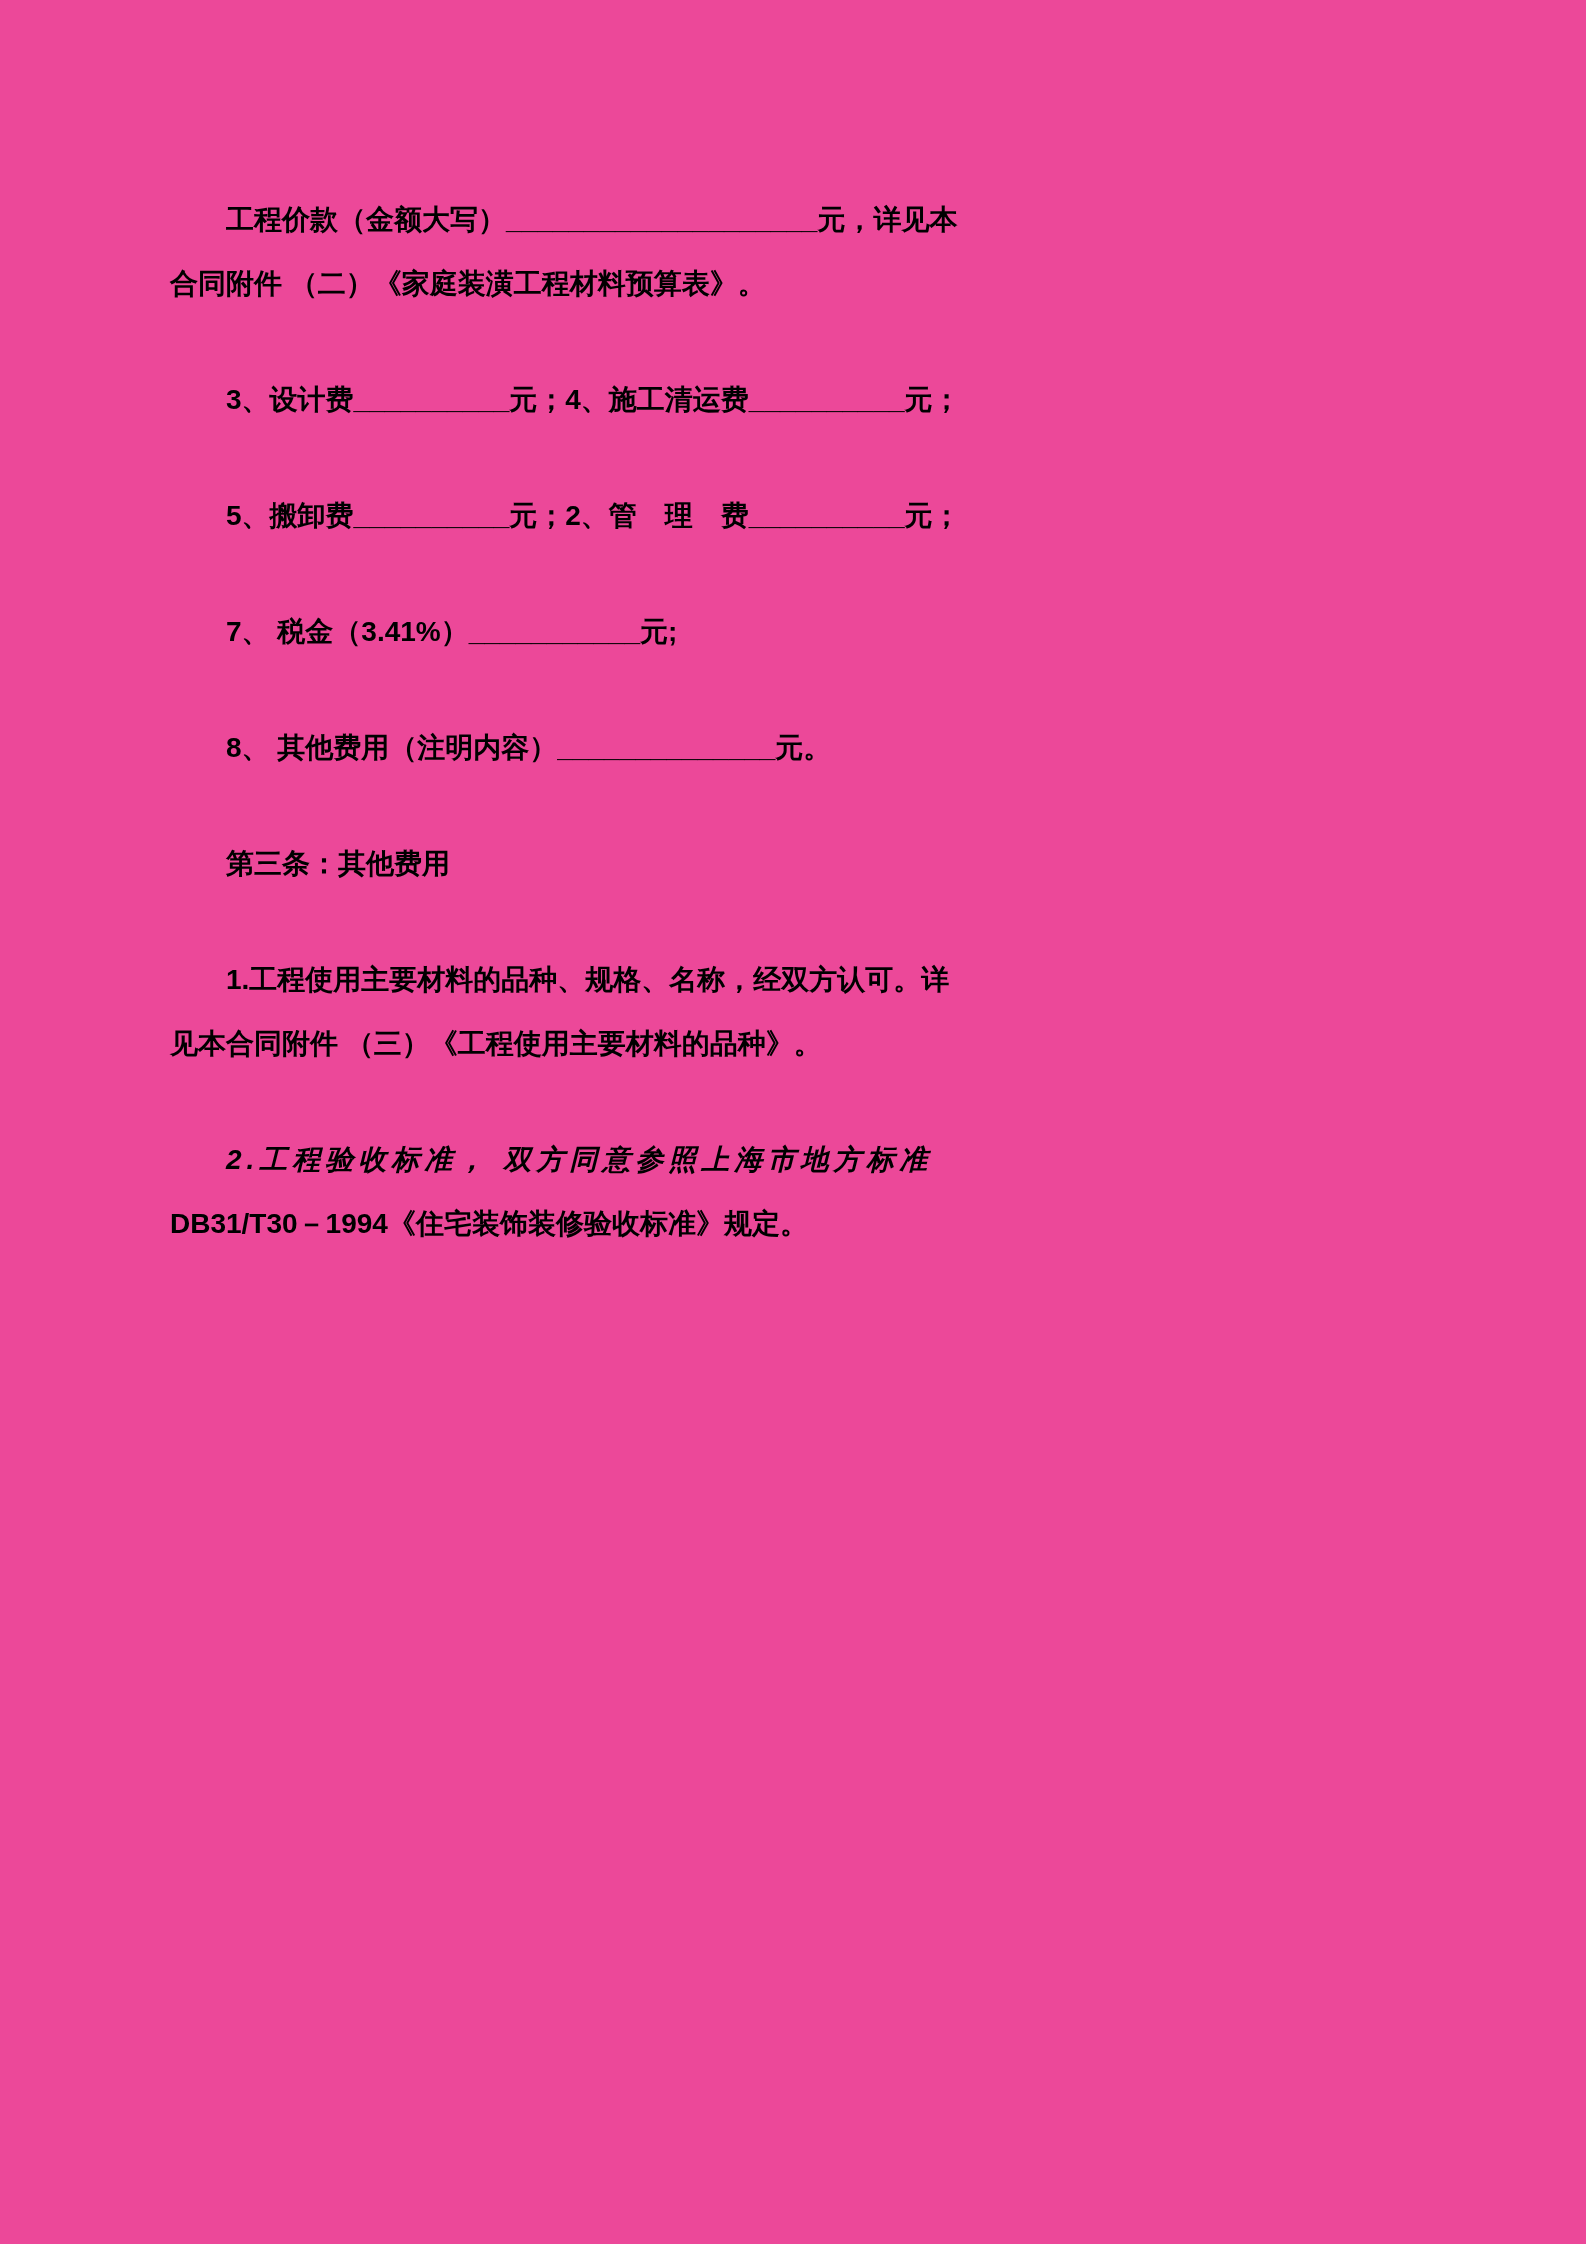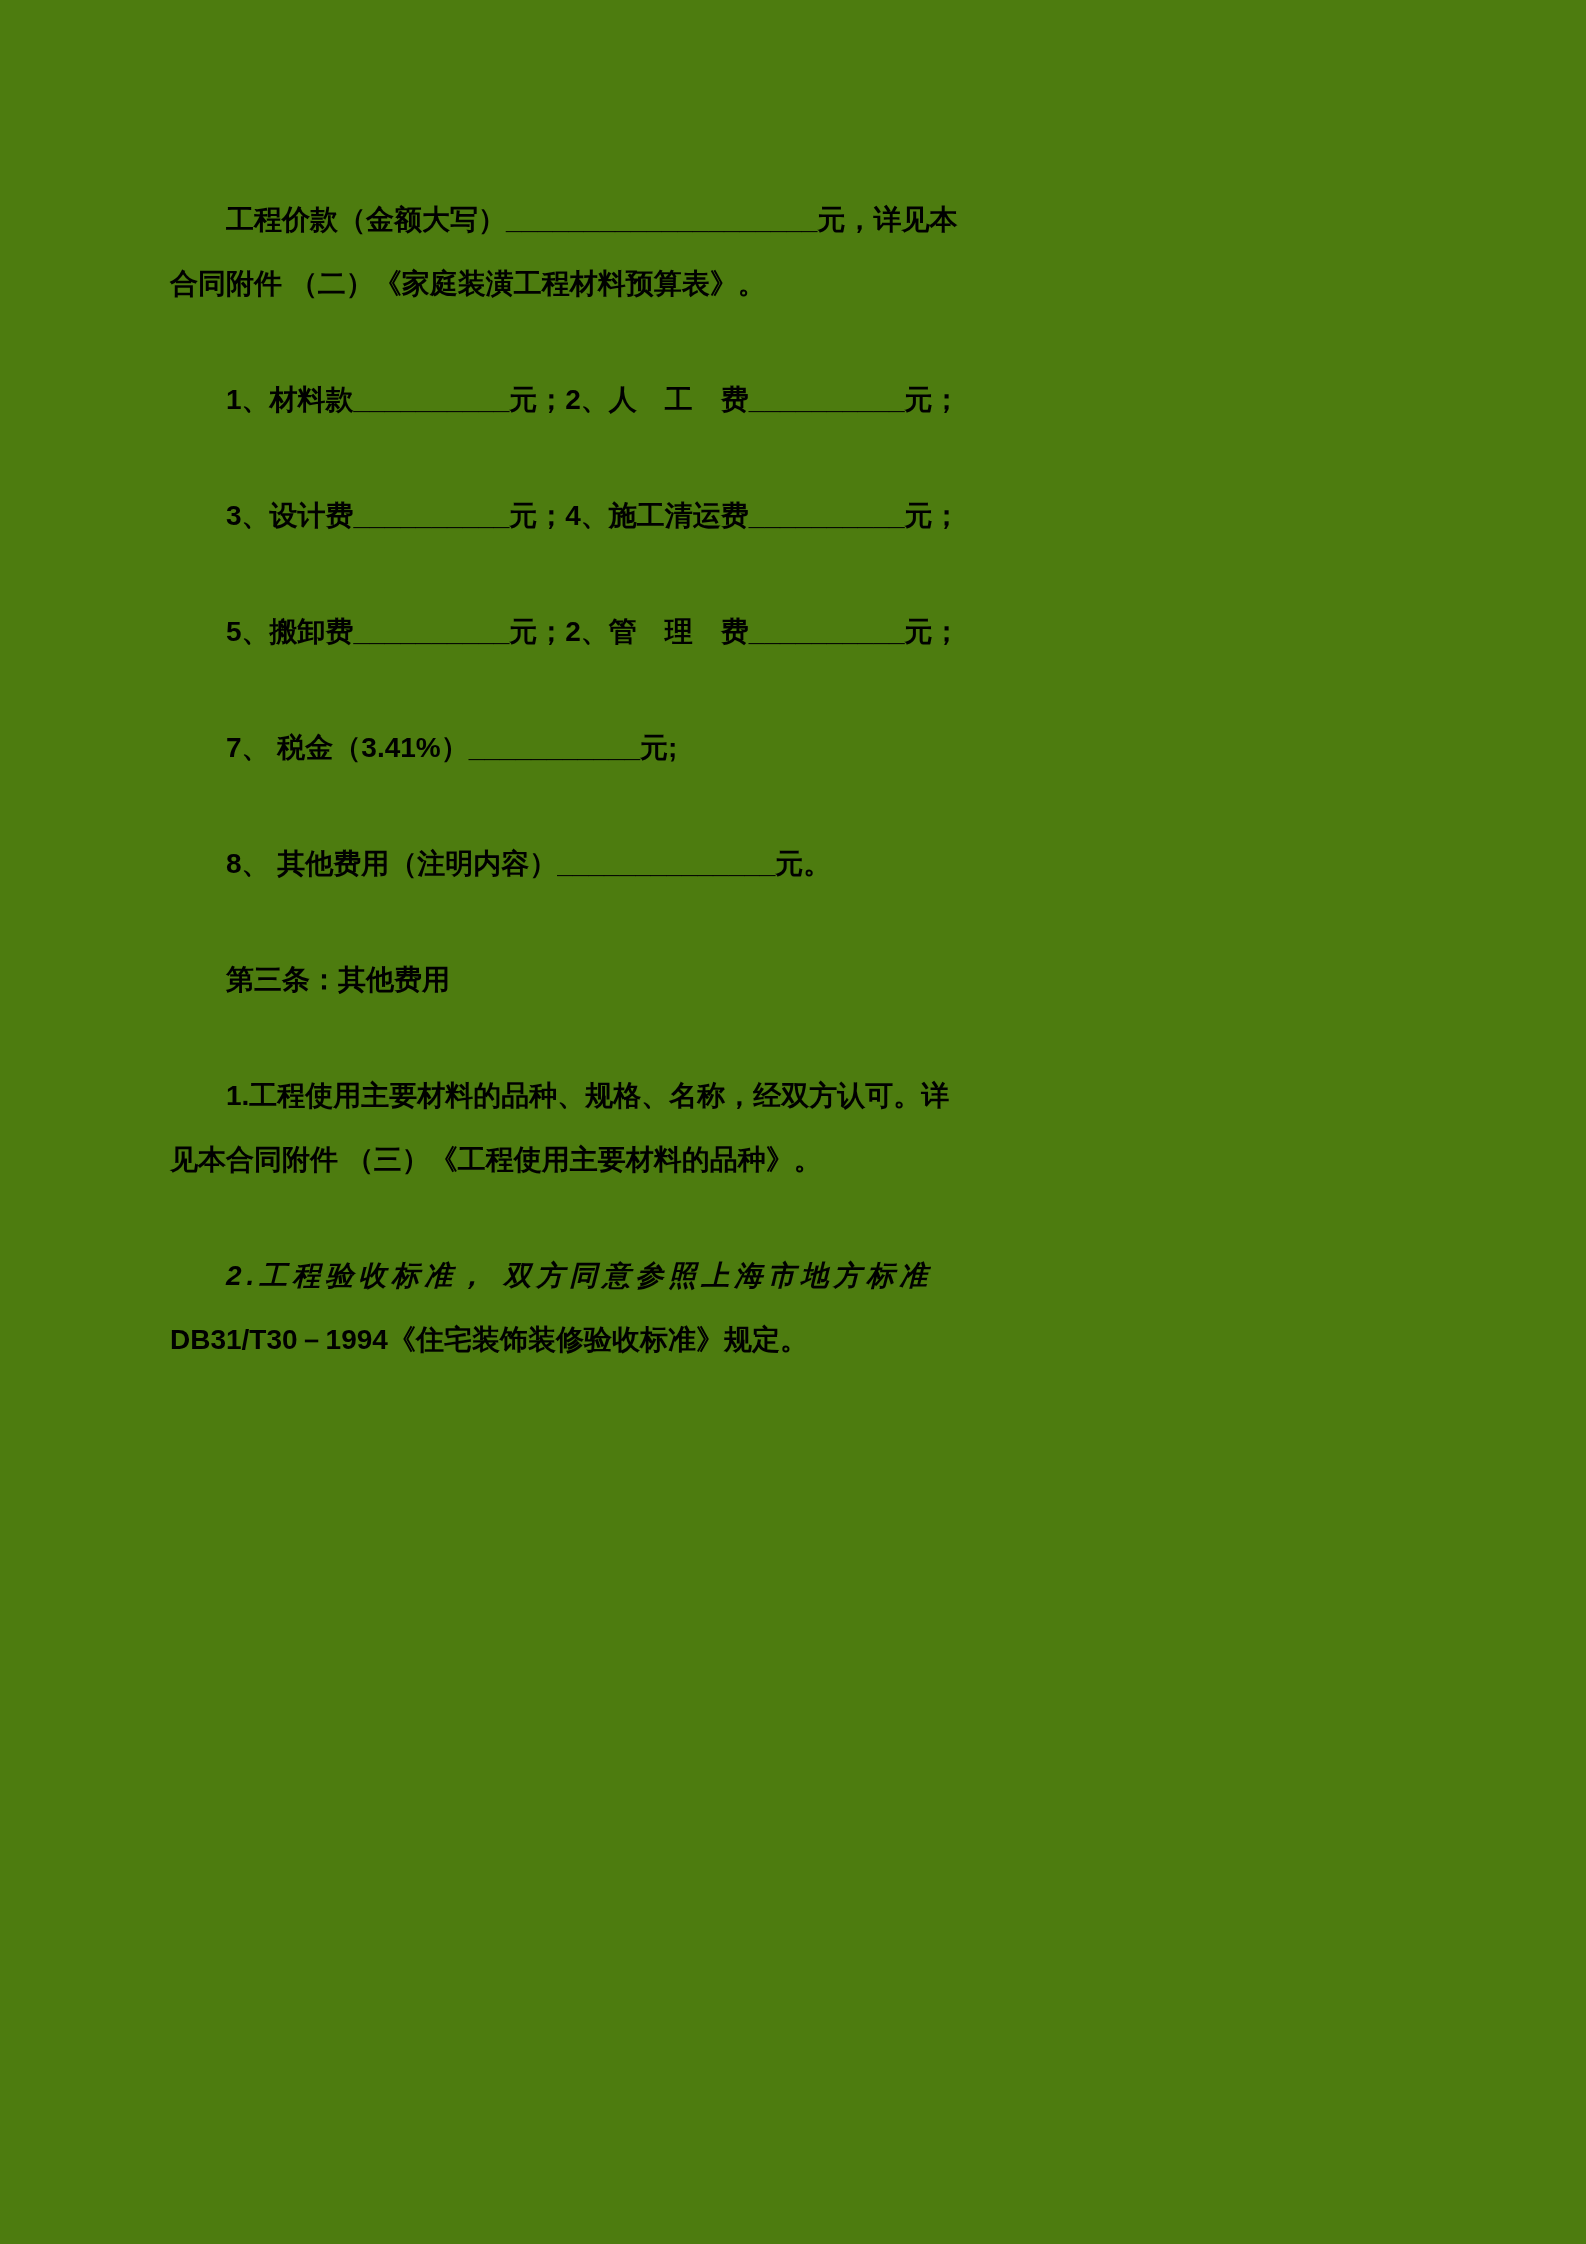--- a/index.html
+++ b/index.html
@@ -4,21 +4,21 @@
 <style>
   html, body {
     margin: 0;
     padding: 0;
     background: #ffffff;
   }
   .page {
     position: relative;
     width: 1586px;
     height: 2244px;
-    background: #4d7c0f;
+    background: #ec4899;
     overflow: hidden;
     font-family: "Liberation Sans", "DejaVu Sans", sans-serif;
   }
   .content {
     position: absolute;
     top: 188px;
     left: 170px;
     right: 150px;
     color: #000000;
   }
@@ -45,23 +45,20 @@
 <body>
 
 <div class="page">
   <div class="content">
 
     <div class="para">
       <div class="line indent">工程价款（金额大写）____________________元，详见本</div>
       <div class="line">合同附件 （二）《家庭装潢工程材料预算表》。</div>
     </div>
 
-    <div class="para">
-      <div class="line indent">1、材料款__________元；2、人　工　费__________元；</div>
-    </div>
 
     <div class="para">
       <div class="line indent">3、设计费__________元；4、施工清运费__________元；</div>
     </div>
 
     <div class="para">
       <div class="line indent">5、搬卸费__________元；2、管　理　费__________元；</div>
     </div>
 
     <div class="para">

